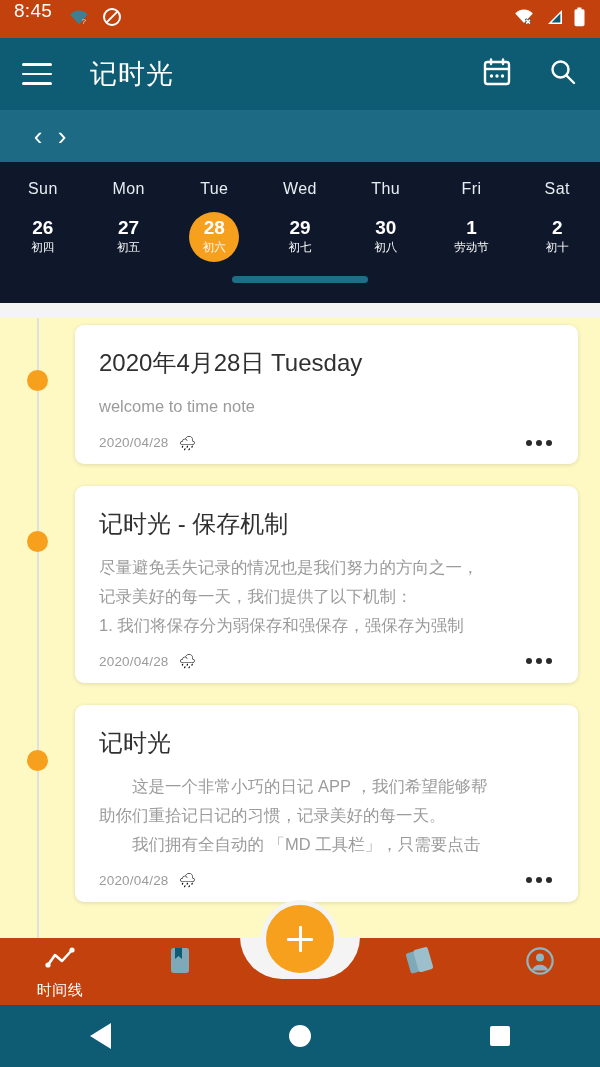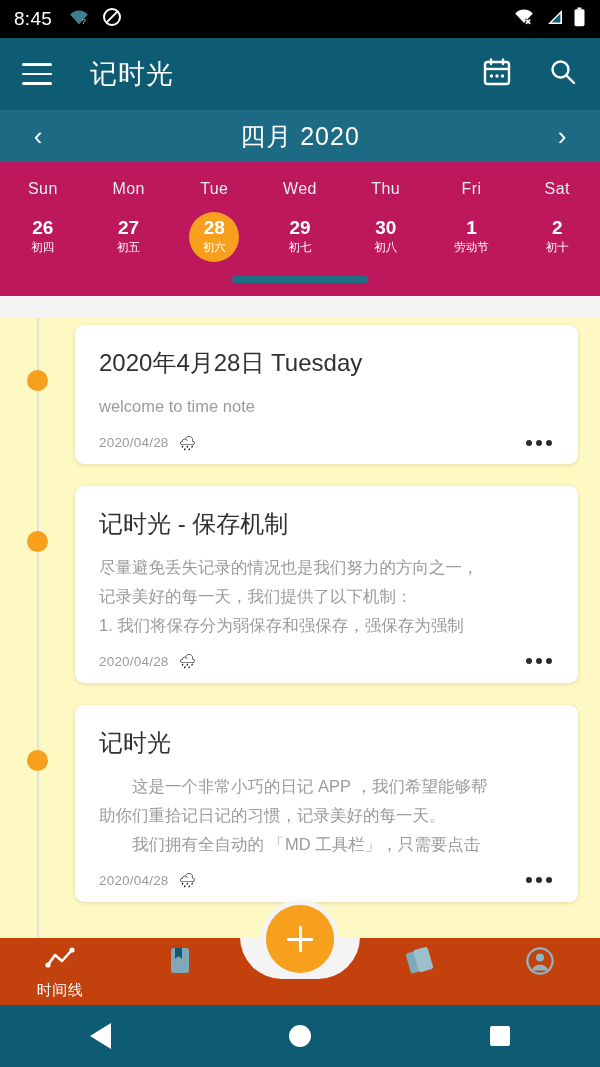--- a/index.html
+++ b/index.html
@@ -16,23 +16,22 @@
     position: relative;
     width: 600px;
     height: 1067px;
     overflow: hidden;
     background: #f4f4f4;
   }
 
   
   .status-bar {
     height: 38px;
-    background: #000000;
-    display: flex;
-    align-items: center;
+    background: #c2410c;
+    display: flex;
     padding: 0 14px;
     color: #ffffff;
   }
   .status-time {
     font-size: 19px;
     letter-spacing: .3px;
     margin-right: 16px;
   }
   .status-left-icons { display: flex; align-items: center; gap: 12px; }
   .status-spacer { flex: 1 1 auto; }
@@ -93,23 +92,23 @@
   .month-label {
     flex: 1 1 auto;
     text-align: center;
     color: #ffffff;
     font-size: 25px;
     letter-spacing: 1px;
   }
 
   
   .calendar {
-    background: #be185d;
+    background: #0f172a;
     padding-top: 12px;
-    padding-bottom: 0;
+    padding-bottom: 7px;
   }
   .week-row {
     display: flex;
   }
   .day-col {
     flex: 1 1 0;
     text-align: center;
     cursor: pointer;
   }
   .dow {
@@ -421,21 +420,20 @@
         <svg width="30" height="30" viewBox="0 0 30 30">
           <circle cx="12.5" cy="12.5" r="8" fill="none" stroke="#ffffff" stroke-width="2.4"></circle>
           <line x1="18.6" y1="18.6" x2="26" y2="26" stroke="#ffffff" stroke-width="2.4" stroke-linecap="round"></line>
         </svg>
       </span>
     </div>
   </div>
 
   <div class="month-bar">
     <div class="month-arrow">‹</div>
-    <div class="month-label">四月 2020</div>
     <div class="month-arrow">›</div>
   </div>
 
   <div class="calendar">
     <div class="week-row">
       <div class="day-col">
           <div class="dow">Sun</div>
         </div>
       <div class="day-col">
           <div class="dow">Mon</div>

